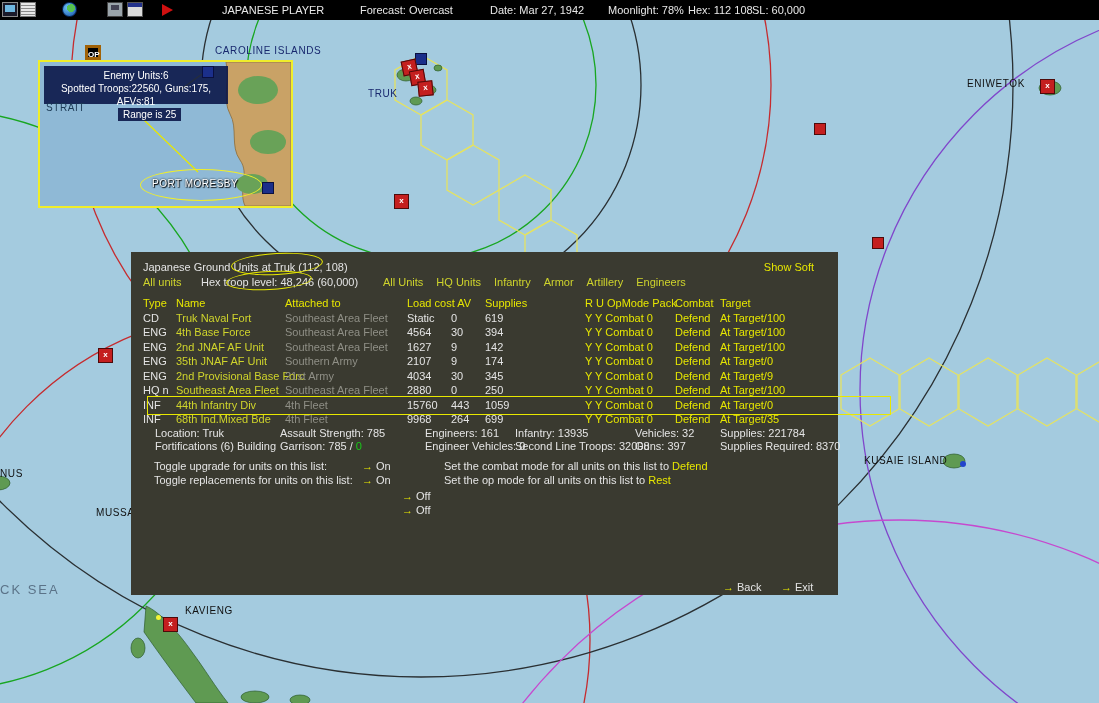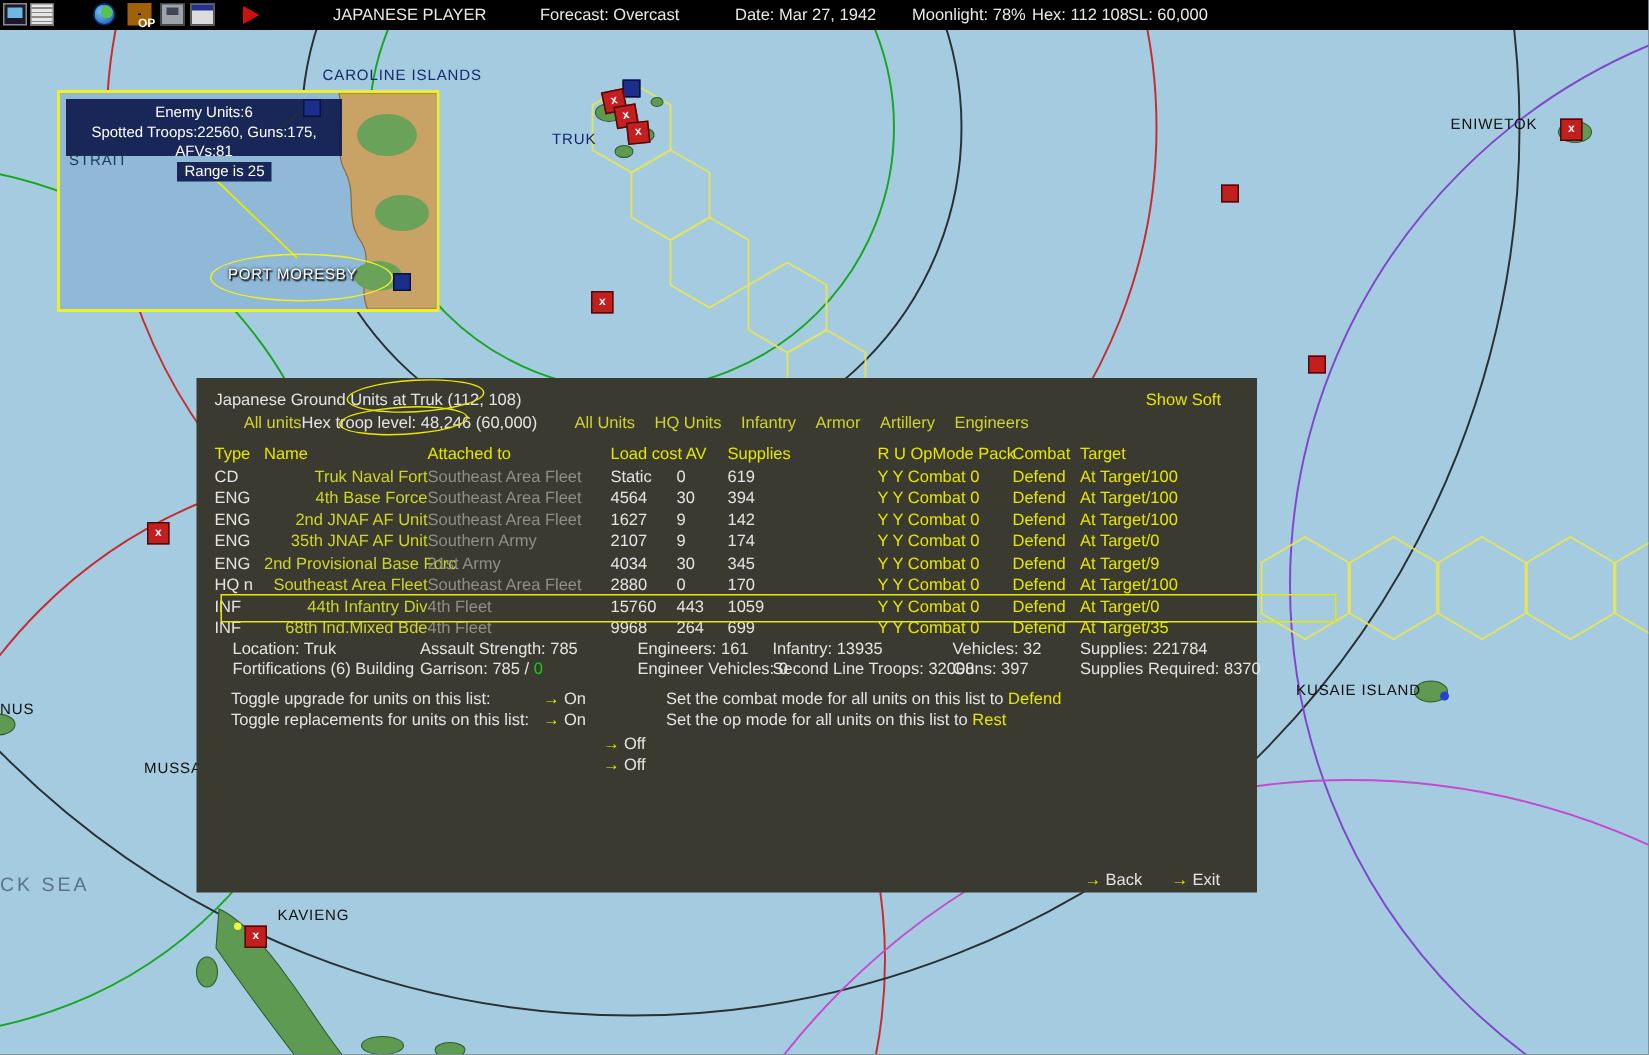--- a/index.html
+++ b/index.html
@@ -10,22 +10,22 @@
   #topbar{position:absolute;left:0;top:0;width:1099px;height:20px;background:#000;z-index:50;}
   #topbar .t{position:absolute;top:4px;color:#e8e8e8;font-size:11px;white-space:nowrap;}
   .tb-icon{position:absolute;top:2px;width:16px;height:15px;box-sizing:border-box;}
   #ic-terminal{left:2px;background:#1a1a2a;border:1px solid #8a8a8a;}
   #ic-terminal i{display:block;margin:2px;height:7px;background:#6fb7e0;}
   #ic-grid{left:20px;background:#e6e6e6;border:1px solid #777;
            background-image:repeating-linear-gradient(#e6e6e6 0 2px,#8a8a8a 2px 3px);}
   #ic-globe{left:62px;width:15px;height:15px;border-radius:50%;
             background:radial-gradient(circle at 62% 40%, #57c24f 0 4px, transparent 4px),
                        radial-gradient(circle at 35% 35%, #6fc3f7, #1450a8);border:1px solid #082a60;}
-  #ic-op{left:85px;background:#000;border:7px solid #a16207;color:#fff;font-size:8px;
-         text-align:center;line-height:13px;font-weight:bold;}
+  #ic-op{left:85px;background:#000;border:3px solid #a16207;color:#fff;font-size:8px;
+         text-align:center;line-height:13px;font-weight:bold;margin-top:43px;}
   #ic-disk{left:107px;background:#9aa4aa;border:1px solid #444;}
   #ic-disk i{display:block;margin:2px 3px 0;height:5px;background:#445;}
   #ic-window{left:127px;background:#dcdcdc;border:1px solid #555;}
   #ic-window i{display:block;height:4px;background:#23328c;}
   #ic-play{left:162px;top:4px;width:0;height:0;border-left:11px solid #d01010;
            border-top:6px solid transparent;border-bottom:6px solid transparent;background:none;}
   
   .maplabel{position:absolute;font-size:10px;color:#18286e;letter-spacing:.6px;z-index:4;white-space:nowrap;}
   .maplabel.dark{color:#101010;}
   .sea-label{color:#5b7388;font-size:13px;letter-spacing:2px;text-align:center;}
@@ -43,21 +43,21 @@
             font-size:10px;padding:1px 5px;}
   .mm-strait{left:6px;top:40px;color:#1c3a55;}
   .mm-port{position:absolute;left:112px;top:116px;color:#fff;font-size:10px;letter-spacing:.5px;
            text-shadow:0 0 2px #000,1px 1px 1px #000;z-index:6;}
   .mm-ellipse{position:absolute;left:100px;top:107px;width:120px;height:30px;border:1px solid #f0ee2a;
               border-radius:50%;z-index:6;}
   
   #panel{position:absolute;left:131px;top:252px;width:707px;height:343px;background:#3a3a30;
          z-index:20;font-size:11px;color:#e4e4e4;box-sizing:border-box;}
   .y1{color:#e6e600;}       
-  .y2{color:#cfd42c;text-align:right;}       
+  .y2{color:#cfd42c;}       
   .wht{color:#e4e4e4;}
   .gry{color:#8f8f86;}
   .grn{color:#18c818;}
   .p-line1{position:relative;padding:8px 12px 0;height:15px;line-height:15px;}
   .p-showsoft{position:absolute;right:24px;top:8px;}
   .p-line2{display:flex;padding:0 12px;height:15px;line-height:15px;white-space:nowrap;}
   .p-line2 .allunits{width:58px;}
   .p-line2 .troop{width:182px;}
   .p-filters{display:flex;gap:13px;}
   .p-table{margin-top:6px;padding-left:12px;}
@@ -253,21 +253,21 @@
         <span class="y1">Y Y Combat 0</span>
         <span class="y1">Defend</span>
         <span class="y1">At Target/9</span>
       </div>
       <div class="trow">
         <span class="wht">HQ n</span>
         <span class="y2">Southeast Area Fleet</span>
         <span class="gry">Southeast Area Fleet</span>
         <span class="wht">2880</span>
         <span class="wht">0</span>
-        <span class="wht">170</span>
+        <span class="wht">250</span>
         <span class="y1">Y Y Combat 0</span>
         <span class="y1">Defend</span>
         <span class="y1">At Target/100</span>
       </div>
       <div class="trow">
         <span class="wht">INF</span>
         <span class="y2">44th Infantry Div</span>
         <span class="gry">4th Fleet</span>
         <span class="wht">15760</span>
         <span class="wht">443</span>

